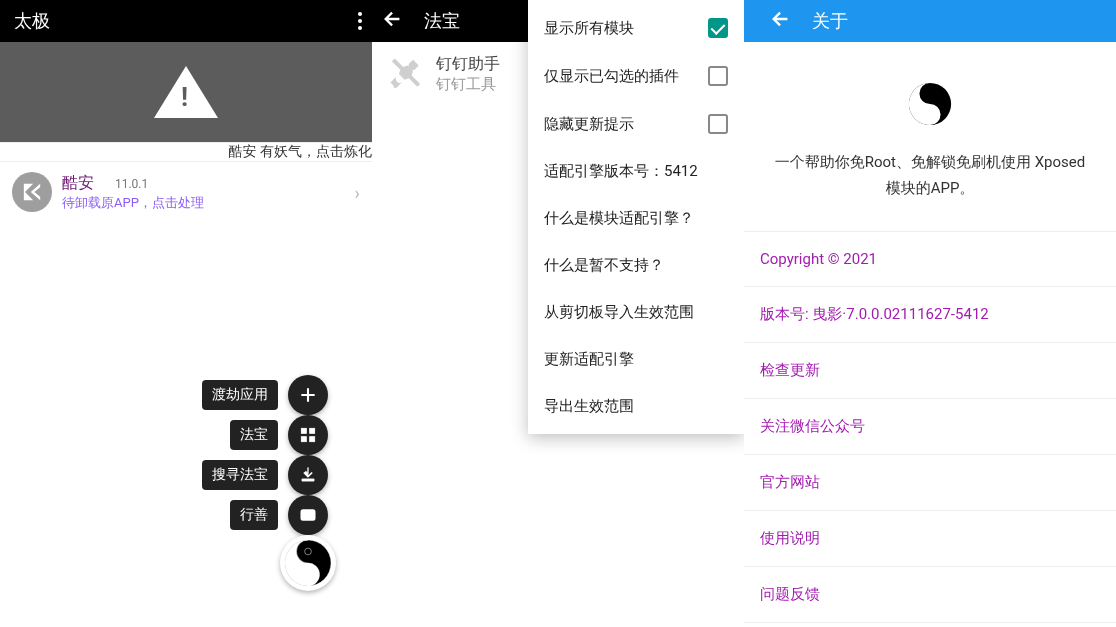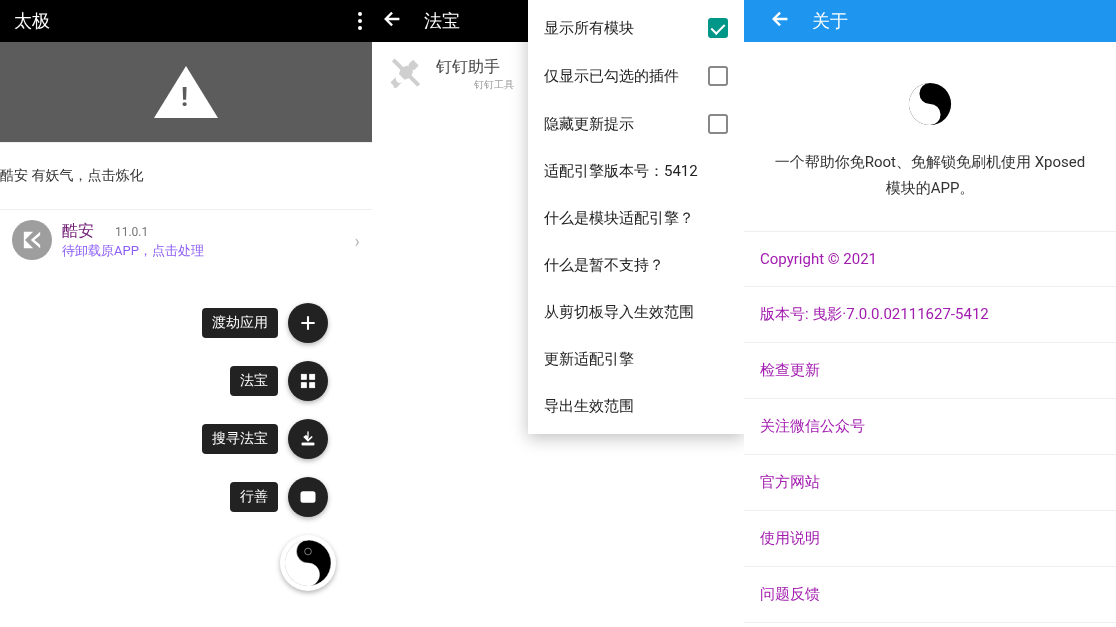--- a/index.html
+++ b/index.html
@@ -13,48 +13,48 @@
 .appbar-dark { background: #000; color: #fff; height: 42px; display: flex; align-items: center; padding: 0 14px; position: relative; }
 .appbar-title { font-size: 18px; font-weight: 400; }
 .appbar-menu { position: absolute; right: 10px; top: 0; height: 100%; display: flex; align-items: center; cursor: pointer; }
 .dots { display: flex; flex-direction: column; gap: 3px; }
 .dots span { width: 4px; height: 4px; background: #fff; border-radius: 50%; }
 
 .banner { background: #5c5c5c; height: 100px; display: flex; align-items: center; justify-content: center; margin-top:0; }
 .warn-tri { width: 0; height: 0; border-left: 32px solid transparent; border-right: 32px solid transparent; border-bottom: 52px solid #fff; position: relative; }
 .warn-tri::after { content: "!"; position: absolute; left: -5px; top: 16px; color: #5c5c5c; font-size: 26px; font-weight: bold; }
 
-.banner-sub { background: #fff; border-top: 1px solid #eee; border-bottom: 1px solid #eee; text-align: left; font-size: 14px; color: #333; padding: 24px 0; }
+.banner-sub { background: #fff; border-top: 1px solid #eee; border-bottom: 1px solid #eee; text-align: right; font-size: 14px; color: #333; padding: 0 0; }
 
 .app-item { display: flex; align-items: center; padding: 10px 12px; cursor: pointer; background:#fff; }
 .app-icon { width: 40px; height: 40px; border-radius: 20px; background: #9e9e9e; display: flex; align-items: center; justify-content: center; margin-right: 10px; }
 .app-icon svg { width: 28px; height: 28px; }
 .app-info { flex: 1; }
 .app-name { font-size: 16px; color: #701a75; display: inline; }
 .app-ver { font-size: 12px; color: #777; margin-left: 17px; }
 .app-sub { font-size: 13px; color: #8b5cf6; }
 .app-chevron { color: #bbb; font-size: 18px; }
 
-.fab-stack { position: absolute; right: 44px; bottom: 36px; display: flex; flex-direction: column; align-items: flex-end; gap: 18px; }
+.fab-stack { position: absolute; right: 44px; bottom: 36px; display: flex; flex-direction: column; align-items: flex-end; gap: 0; }
 .fab-row { display: flex; align-items: center; gap: 10px; }
 .fab-label { background: #222; color: #fff; font-size: 14px; padding: 6px 10px; border-radius: 4px; }
 .fab { width: 40px; height: 40px; border-radius: 50%; background: #222; display: flex; align-items: center; justify-content: center; cursor: pointer; box-shadow: 0 2px 5px rgba(0,0,0,0.3); }
 .fab svg { width: 20px; height: 20px; stroke:#fff; fill:#fff;}
 .fab.main { width: 56px; height: 56px; background: #fff; align-self: flex-end; margin-right:-8px;}
 .fab.main svg { width: 48px; height: 48px; }
 
 
 .appbar-dark.with-back { padding-left: 10px; }
 .back-arrow { margin-right: 20px; cursor: pointer; }
 .back-arrow svg { width: 22px; height: 22px; stroke:#fff; fill:none; stroke-width:2.5;}
 .module-item { display: flex; align-items: center; padding: 12px 14px; }
 .module-icon { width: 40px; height: 40px; display: flex; align-items: center; justify-content: center; margin-right: 10px; opacity: 0.4; }
 .module-icon svg { width: 34px; height: 34px; fill:#888;}
 .module-name { font-size: 16px; color: #444; }
-.module-sub { font-size: 10px; color: #999; margin-left: 38px; }
+.module-sub { font-size: 15px; color: #999; }
 
 .dropdown { position: absolute; top: 0; right: 0; width: 216px; background: #fff; box-shadow: 0 4px 16px rgba(0,0,0,0.25); padding: 4px 0; }
 .dd-item { display: flex; align-items: center; justify-content: space-between; padding: 14px 16px; font-size: 15px; color: #222; cursor: pointer; gap: 24px; }
 .dd-check { width: 20px; height: 20px; border: 2px solid #888; border-radius: 3px; flex-shrink: 0; display:flex; align-items:center; justify-content:center;}
 .dd-check.checked { background: #009688; border-color: #009688; }
 .dd-check.checked::after { content:""; width:6px; height:11px; border:solid #fff; border-width:0 2.5px 2.5px 0; transform:rotate(45deg); margin-top:-2px;}
 
 
 .appbar-blue { background: #1e96f0; color: #fff; height: 42px; display: flex; align-items: center; padding: 0 26px; }
 .appbar-blue .back-arrow svg { stroke:#fff; }

